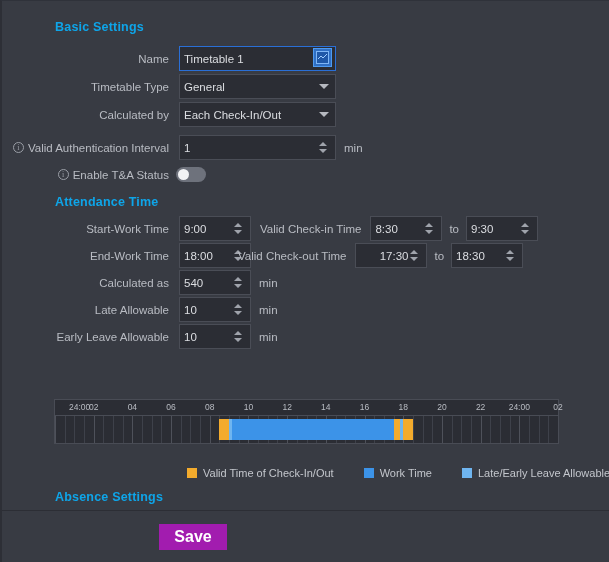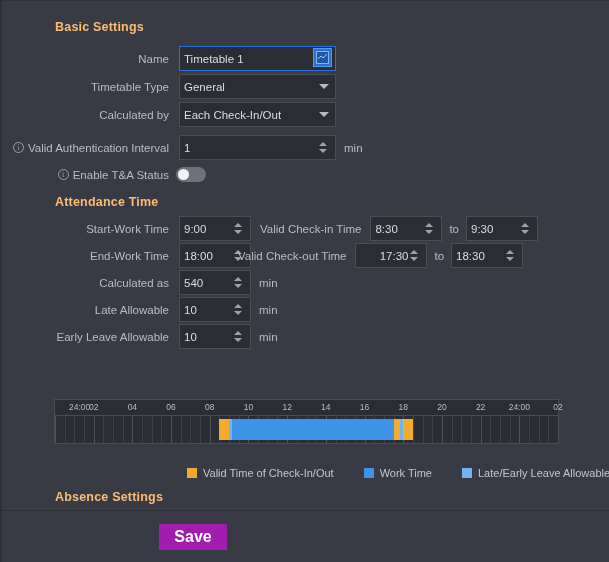--- a/index.html
+++ b/index.html
@@ -26,21 +26,21 @@
     height: 510px;
     background: #383b43;
     overflow: hidden;
   }
 
   
   .section-title {
     position: absolute;
     font-size: 12.5px;
     font-weight: bold;
-    color: #fdba74;
+    color: #0ea5e9;
     letter-spacing: 0.2px;
   }
 
   
   .row { position: absolute; display: flex; align-items: center; }
   .lbl {
     font-size: 11.5px;
     color: #b9bcc3;
     text-align: right;
     white-space: nowrap;

